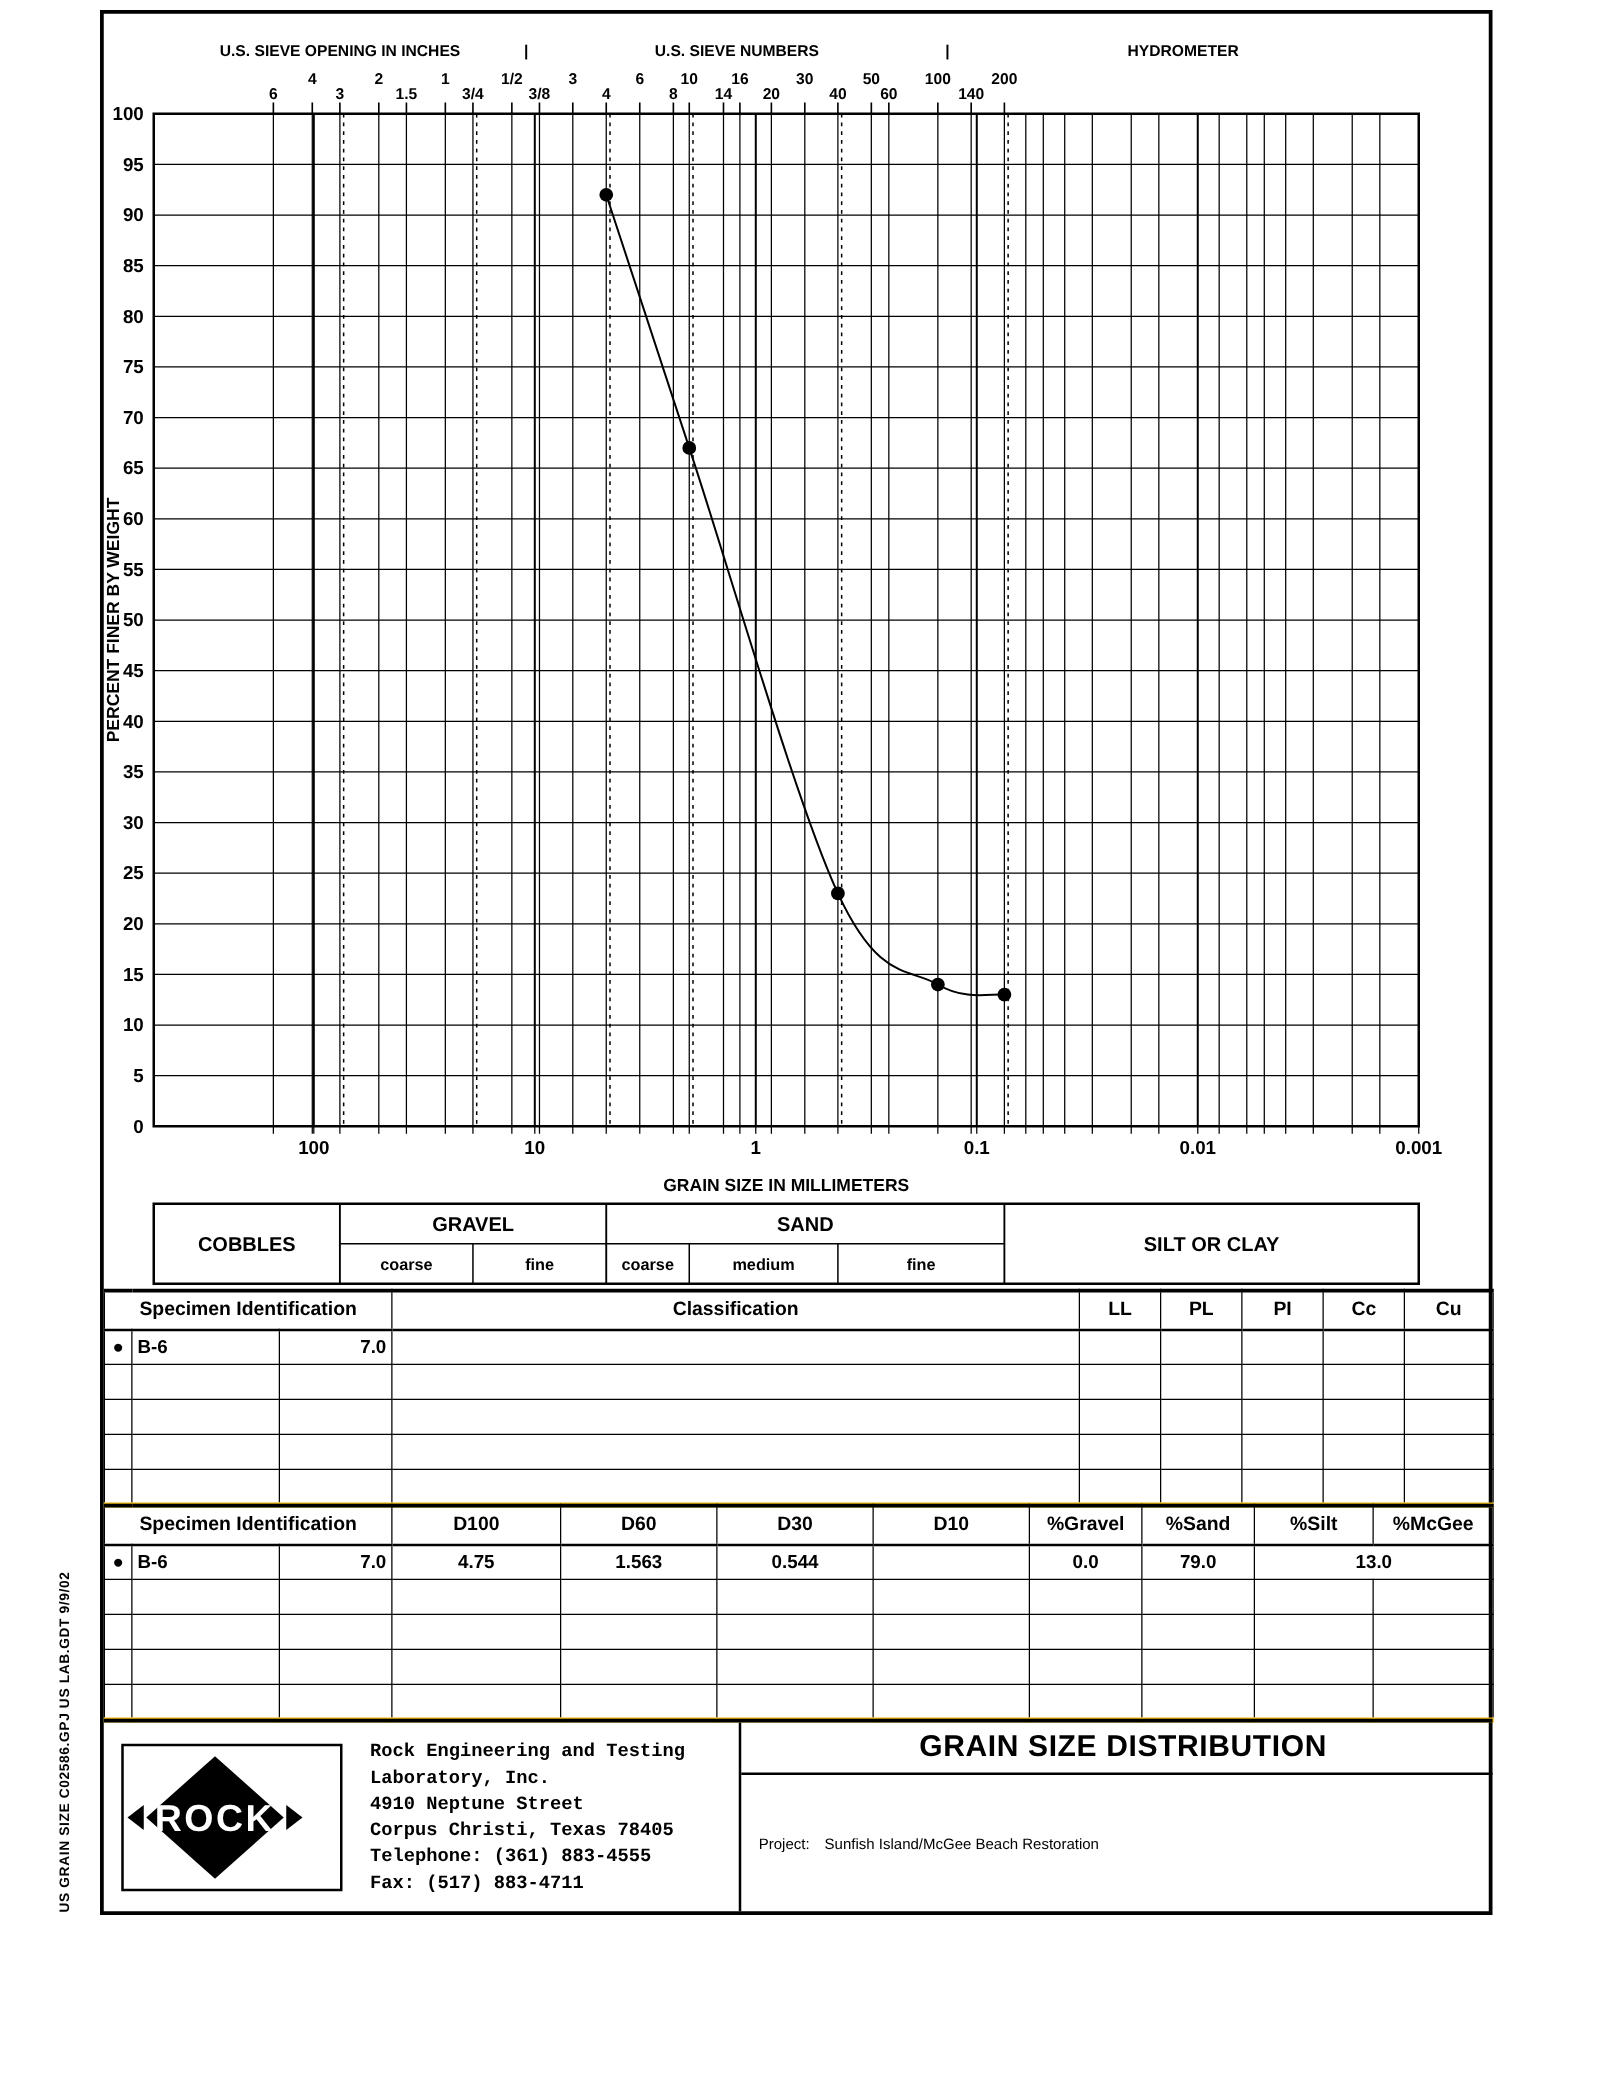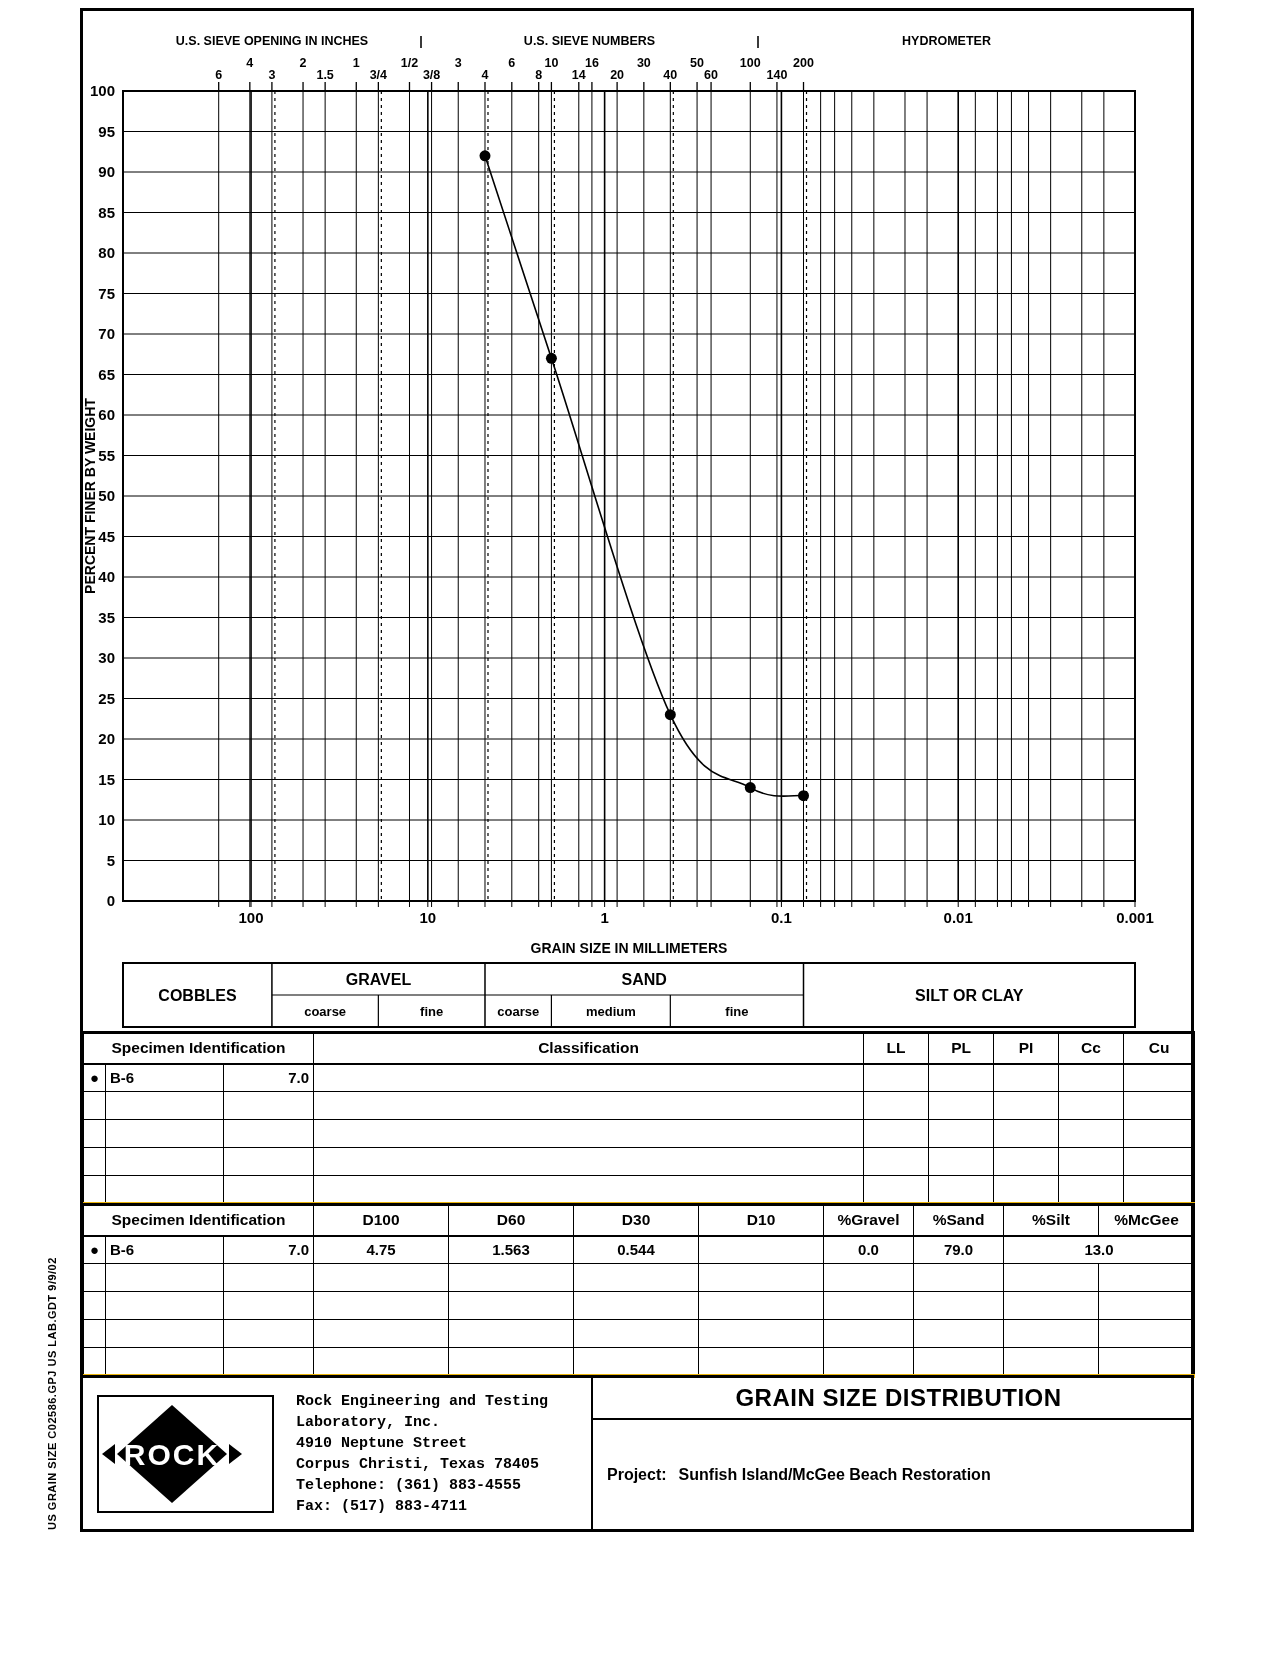--- a/index.html
+++ b/index.html
@@ -31,21 +31,21 @@
   .c { text-align:center; } .l { text-align:left; } .r { text-align:right; }
   .marker-cell { text-align:center; font-size:13px; padding:0; }
 
   .footer { position:absolute; left:0; top:1364px; width:1111px; height:154px; display:flex; border-top:3px solid #000; }
   .footer-left { width:510px; border-right:2px solid #000; display:flex; align-items:center; }
   .logo-box { width:177px; height:118px; border:2px solid #000; margin-left:14px; flex:none; }
   .company { margin-left:22px; font-size:15px; font-weight:bold; line-height:21px;font-family:Liberation Mono, monospace; }
   .footer-right { flex:1; display:flex; flex-direction:column; }
   .doc-title { height:42px; border-bottom:2px solid #000; display:flex; align-items:center; justify-content:center;
                font-size:24px; font-weight:bold; letter-spacing:.5px;padding-left:10px; }
-  .field-row { display:flex; align-items:center; font-size:16px; font-weight:bold; padding-left:14px; flex:1; }
+  .field-row { display:flex; align-items:center; font-size:12px; font-weight:normal; padding-left:14px; flex:1; }
   .field-row .lbl { margin-right:12px; }
 </style>
 </head>
 <body>
 
 <div class="page">
 
   <div class="sidebar-vert">US GRAIN SIZE  C02586.GPJ  US LAB.GDT  9/9/02</div>
 
   <div class="outer">

